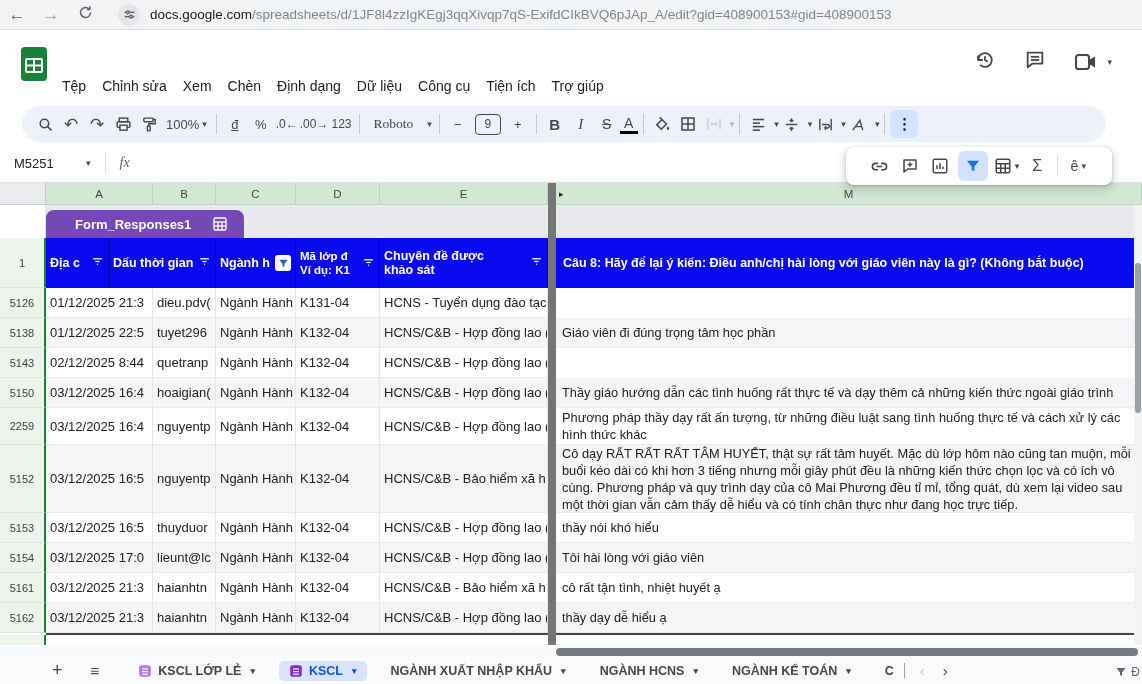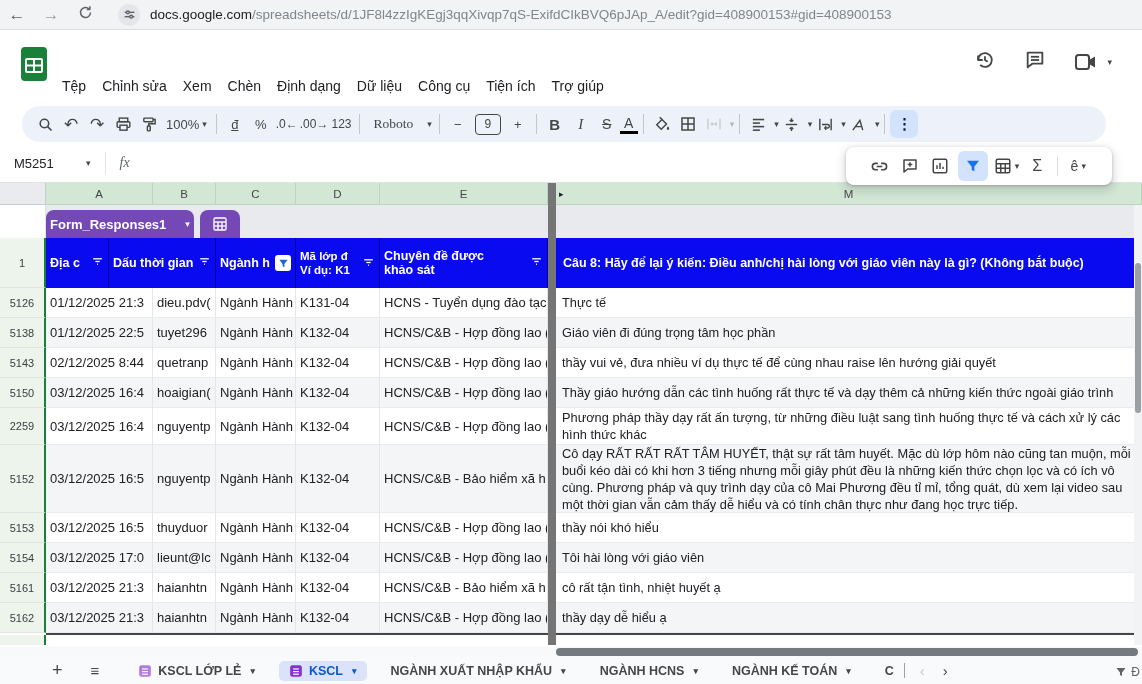--- a/index.html
+++ b/index.html
@@ -73,21 +73,21 @@
   .colhead.cm-h .letter { position:absolute; left:50%; transform:translateX(-50%); }
   .hidden-tri { font-size:9px; color:#202124; margin-left:3px; }
   .w-a{width:107px} .w-b{width:63px} .w-c{width:80px} .w-d{width:84px} .w-e{width:168px} .w-gap{width:8px}
   .w-m{flex:1}
   .gapcell { background:transparent; }
 
   .chiprow { position:relative; height:33px; display:flex; }
   .chiprow .rh0 { width:46px; background:#fff; border-right:1px solid #e0e3e1; }
   .chiprow .rest { flex:1; background:#e8eaed; }
   .tablechip { position:absolute; left:46px; bottom:0; height:28px; background:var(--c-chip,#7448b5);
-               border-radius:8px 8px 0 0; display:flex; align-items:center; padding:0 4px; gap:16px; cursor:pointer; }
+               border-radius:8px 8px 0 0; display:flex; align-items:center; padding:0 29px; gap:16px; cursor:pointer; }
   .tablechip .lbl { color:#fff; font-size:13px; font-weight:bold; }
   .tablechip .caret { color:#fff; }
   .chip-icon-tab { position:absolute; left:200px; bottom:0; width:40px; height:28px; background:var(--c-chip,#7448b5);
                    border-radius:8px 8px 0 0; display:flex; align-items:center; justify-content:center; cursor:pointer; }
 
   .hdrrow { display:flex; height:50px; }
   .rh { width:46px; background:#ecf4ec; border-right:2px solid var(--c-tablegreen,#188038);
         border-bottom:1px solid #dfe4df; display:flex; align-items:center; justify-content:center;
         font-size:11px; color:#3c4043; cursor:pointer; }
   .hcell { background:var(--c-headerblue,#0808f0); color:#fff; font-weight:bold; font-size:12.5px;
@@ -445,21 +445,20 @@
 
     <div class="rowsbox" id="rowsbox">
       <div class="row" style="height: 30px;">
         <div class="rh">5126</div>
         <div class="cell w-a">01/12/2025 21:3</div>
         <div class="cell w-b">dieu.pdv(</div>
         <div class="cell w-c">Ngành Hành</div>
         <div class="cell w-d">K131-04</div>
         <div class="cell w-e">HCNS - Tuyển dụng đào tạc</div>
         <div class="w-gap gapcell"></div>
-        <div class="cell w-m cm">Thực tế</div>
       </div>
 
       <div class="row band" style="height: 30px;">
         <div class="rh">5138</div>
         <div class="cell w-a">01/12/2025 22:5</div>
         <div class="cell w-b">tuyet296</div>
         <div class="cell w-c">Ngành Hành</div>
         <div class="cell w-d">K132-04</div>
         <div class="cell w-e">HCNS/C&amp;B - Hợp đồng lao (</div>
         <div class="w-gap gapcell"></div>
@@ -467,21 +466,20 @@
       </div>
 
       <div class="row" style="height: 30px;">
         <div class="rh">5143</div>
         <div class="cell w-a">02/12/2025 8:44</div>
         <div class="cell w-b">quetranp</div>
         <div class="cell w-c">Ngành Hành</div>
         <div class="cell w-d">K132-04</div>
         <div class="cell w-e">HCNS/C&amp;B - Hợp đồng lao (</div>
         <div class="w-gap gapcell"></div>
-        <div class="cell w-m cm">thầy vui vẻ, đưa nhiều ví dụ thực tế để cùng nhau raise lên hướng giải quyết</div>
       </div>
 
       <div class="row band" style="height: 30px;">
         <div class="rh">5150</div>
         <div class="cell w-a">03/12/2025 16:4</div>
         <div class="cell w-b">hoaigian(</div>
         <div class="cell w-c">Ngành Hành</div>
         <div class="cell w-d">K132-04</div>
         <div class="cell w-e">HCNS/C&amp;B - Hợp đồng lao (</div>
         <div class="w-gap gapcell"></div>

